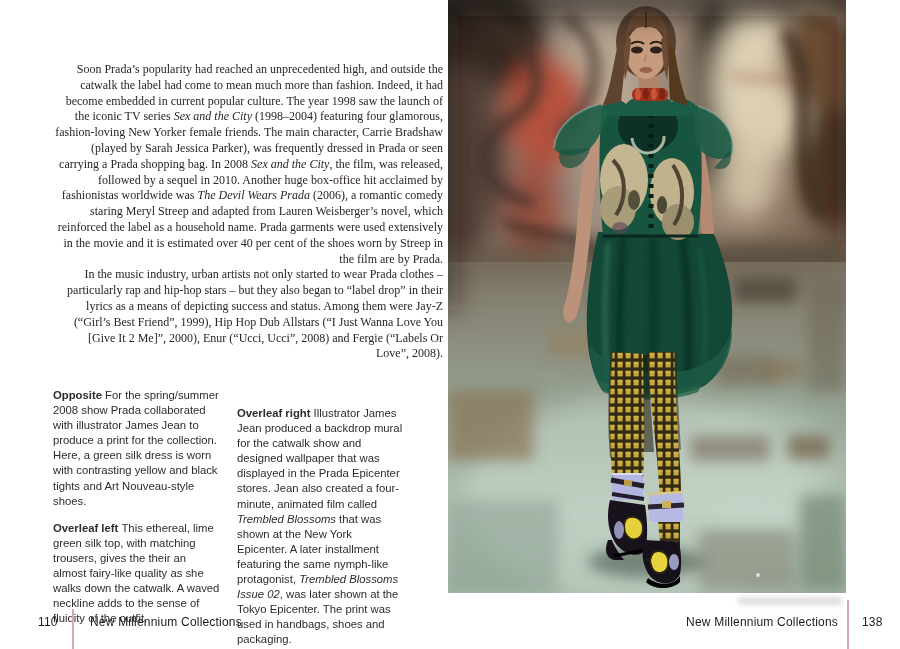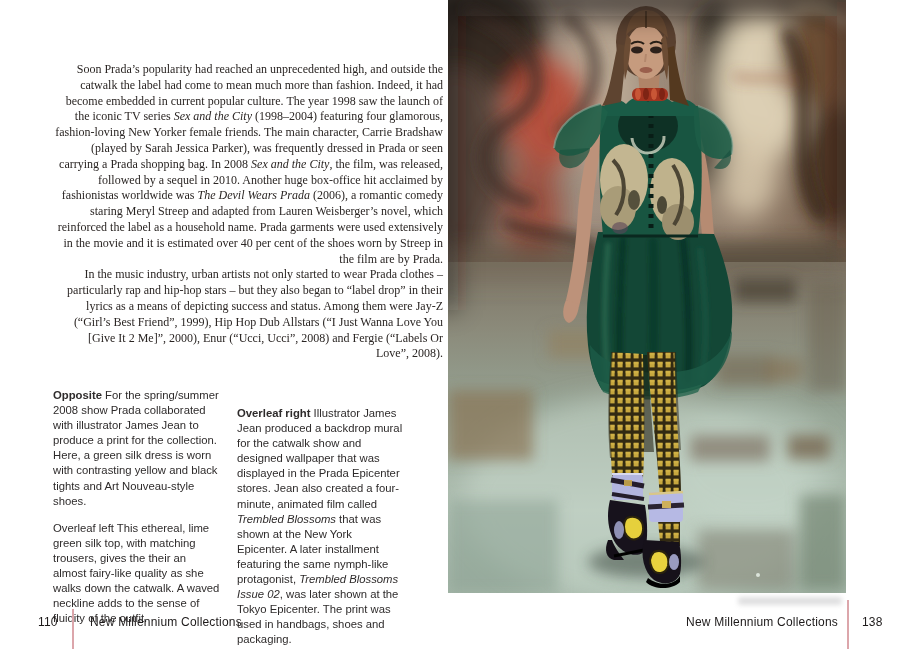--- a/index.html
+++ b/index.html
@@ -37,21 +37,21 @@
 <div class="spread">
 
   <div class="body-text">
     <p><span>Soon Prada’s popularity had reached an unprecedented high, and outside the catwalk the label had come to mean much more than fashion. Indeed, it had become embedded in current popular culture. The year 1998 saw the launch of the iconic TV series </span><span style="font-style: italic;">Sex and the City</span><span> (1998–2004) featuring four glamorous, fashion-loving New Yorker female friends. The main character, Carrie Bradshaw (played by Sarah Jessica Parker), was frequently dressed in Prada or seen carrying a Prada shopping bag. In 2008 </span><span style="font-style: italic;">Sex and the City</span><span>, the film, was released, followed by a sequel in 2010. Another huge box-office hit acclaimed by fashionistas worldwide was </span><span style="font-style: italic;">The Devil Wears Prada</span><span> (2006), a romantic comedy staring Meryl Streep and adapted from Lauren Weisberger’s novel, which reinforced the label as a household name. Prada garments were used extensively in the movie and it is estimated over 40 per cent of the shoes worn by Streep in the film are by Prada.</span></p>
     <p><span>In the music industry, urban artists not only started to wear Prada clothes – particularly rap and hip-hop stars – but they also began to “label drop” in their lyrics as a means of depicting success and status. Among them were Jay-Z (“Girl’s Best Friend”, 1999), Hip Hop Dub Allstars (“I Just Wanna Love You [Give It 2 Me]”, 2000), Enur (“Ucci, Ucci”, 2008) and Fergie (“Labels Or Love”, 2008).</span></p>
   </div>
 
   <div class="captions">
     <div class="cap-col1">
       <p><span style="font-weight: bold;">Opposite </span><span>For the spring/summer 2008 show Prada collaborated with illustrator James Jean to produce a print for the collection. Here, a green silk dress is worn with contrasting yellow and black tights and Art Nouveau-style shoes.</span></p>
-      <p><span style="font-weight: normal;">Overleaf left </span><span>This ethereal, lime green silk top, with matching trousers, gives the their an almost fairy-like quality as she walks down the catwalk. A waved neckline adds to the sense of fluidity of the outfit.</span></p>
+      <p><span style="font-weight: bold;">Overleaf left </span><span>This ethereal, lime green silk top, with matching trousers, gives the their an almost fairy-like quality as she walks down the catwalk. A waved neckline adds to the sense of fluidity of the outfit.</span></p>
     </div>
     <div class="cap-col2">
       <p><span style="font-weight: bold;">Overleaf right </span><span>Illustrator James Jean produced a backdrop mural for the catwalk show and designed wallpaper that was displayed in the Prada Epicenter stores. Jean also created a four-minute, animated film called </span><span style="font-style: italic;">Trembled Blossoms</span><span> that was shown at the New York Epicenter. A later installment featuring the same nymph-like protagonist, </span><span style="font-style: italic;">Trembled Blossoms Issue 02</span><span>, was later shown at the Tokyo Epicenter. The print was used in handbags, shoes and packaging.</span></p>
     </div>
   </div>
 
   <figure class="photo" style="margin:0">
     <svg viewBox="0 0 398 593" preserveAspectRatio="none" role="img">
       <defs>
         <linearGradient id="wallGrad" x1="0" y1="0" x2="1" y2="0">

